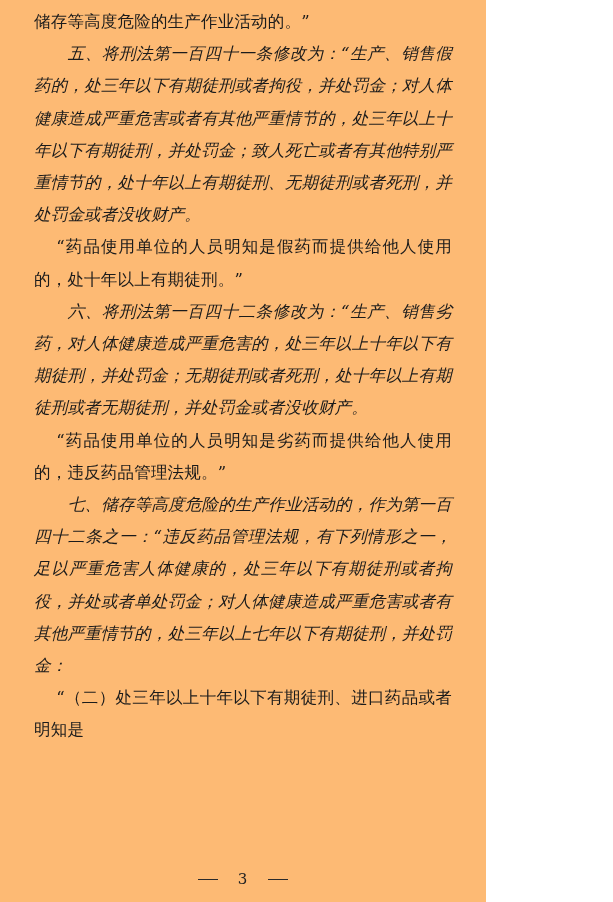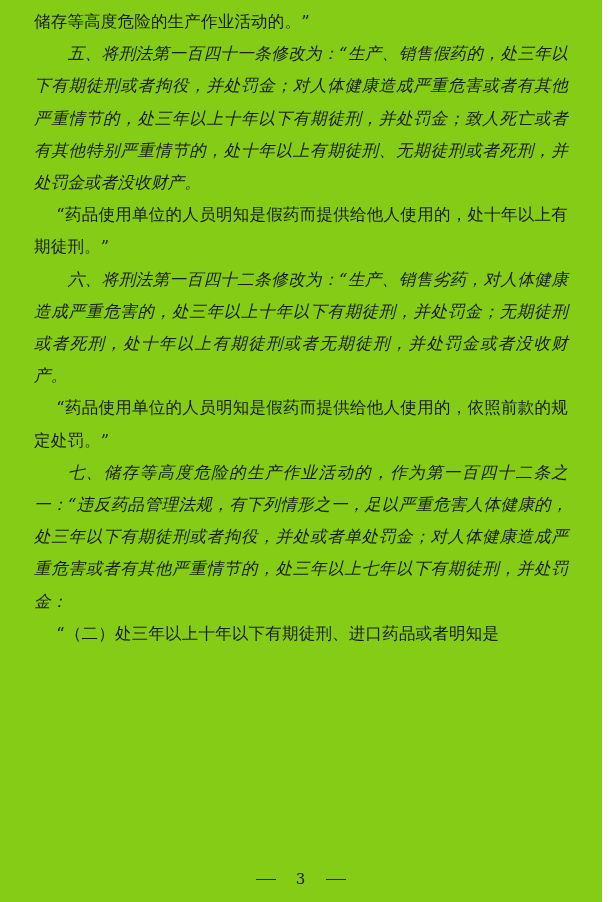--- a/index.html
+++ b/index.html
@@ -9,25 +9,25 @@
   }
   body {
     width: 613px;
     height: 902px;
     overflow: hidden;
     font-family: "DejaVu Serif", serif;
     color: #1a1a1a;
   }
   .page {
     position: relative;
-    width: 602px;
+    width: 486px;
     height: 902px;
     box-sizing: border-box;
     padding: 6px 34px 0 34px;
-    background: #84cc16;
+    background: #fdba74;
   }
   .doc-body {
     font-size: 16.5px;
     line-height: 32.2px;
     text-align: justify;
     text-justify: inter-ideograph;
     letter-spacing: 0.2px;
     color: #1b1b1b;
   }
   .para {
@@ -64,21 +64,21 @@
 </style>
 </head>
 <body>
 
 <div class="page">
   <div class="doc-body">
     <p class="para">储存等高度危险的生产作业活动的。”</p>
     <p class="para indent">五、将刑法第一百四十一条修改为：“生产、销售假药的，处三年以下有期徒刑或者拘役，并处罚金；对人体健康造成严重危害或者有其他严重情节的，处三年以上十年以下有期徒刑，并处罚金；致人死亡或者有其他特别严重情节的，处十年以上有期徒刑、无期徒刑或者死刑，并处罚金或者没收财产。</p>
     <p class="para indent-quote">“药品使用单位的人员明知是假药而提供给他人使用的，处十年以上有期徒刑。”</p>
     <p class="para indent">六、将刑法第一百四十二条修改为：“生产、销售劣药，对人体健康造成严重危害的，处三年以上十年以下有期徒刑，并处罚金；无期徒刑或者死刑，处十年以上有期徒刑或者无期徒刑，并处罚金或者没收财产。</p>
-    <p class="para indent-quote">“药品使用单位的人员明知是假药而提供给他人使用的，依照前款的规定处罚。”</p>
+    <p class="para indent-quote">“药品使用单位的人员明知是劣药而提供给他人使用的，违反药品管理法规。”</p>
     <p class="para indent">七、储存等高度危险的生产作业活动的，作为第一百四十二条之一：“违反药品管理法规，有下列情形之一，足以严重危害人体健康的，处三年以下有期徒刑或者拘役，并处或者单处罚金；对人体健康造成严重危害或者有其他严重情节的，处三年以上七年以下有期徒刑，并处罚金：</p>
     <p class="para indent-quote">“（二）处三年以上十年以下有期徒刑、进口药品或者明知是</p>
   </div>
 
   <div class="footer">
     <span class="dash"></span>
     <span class="pnum">3</span>
     <span class="dash"></span>
   </div>
 </div>

